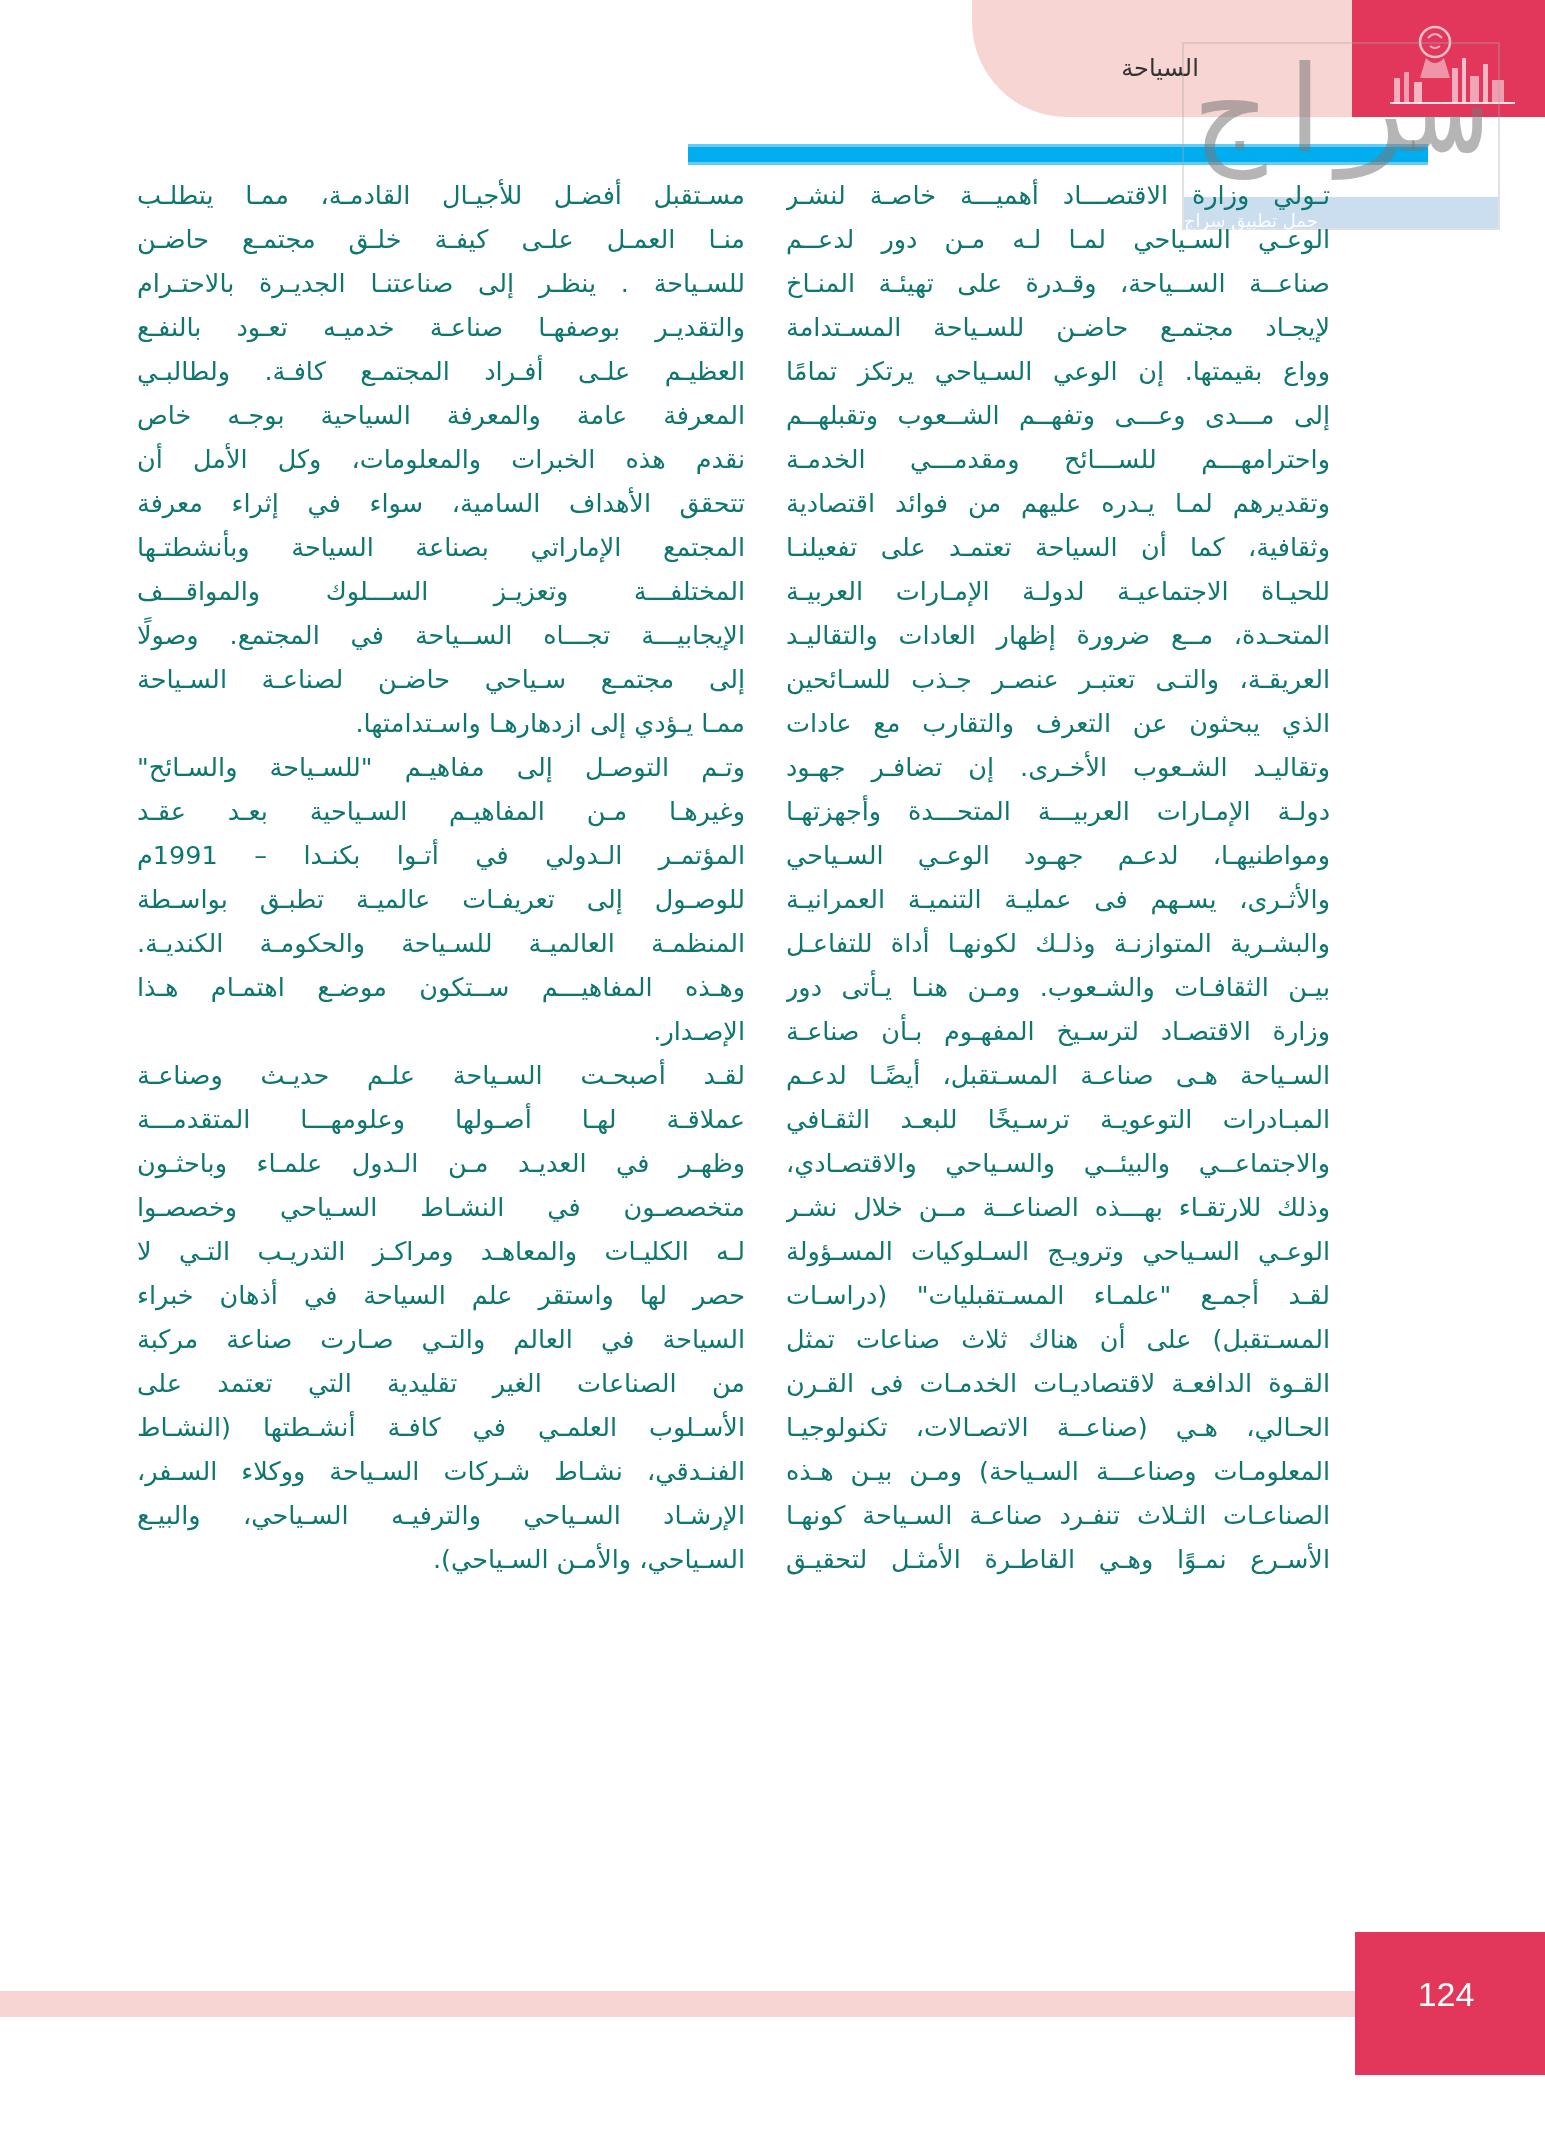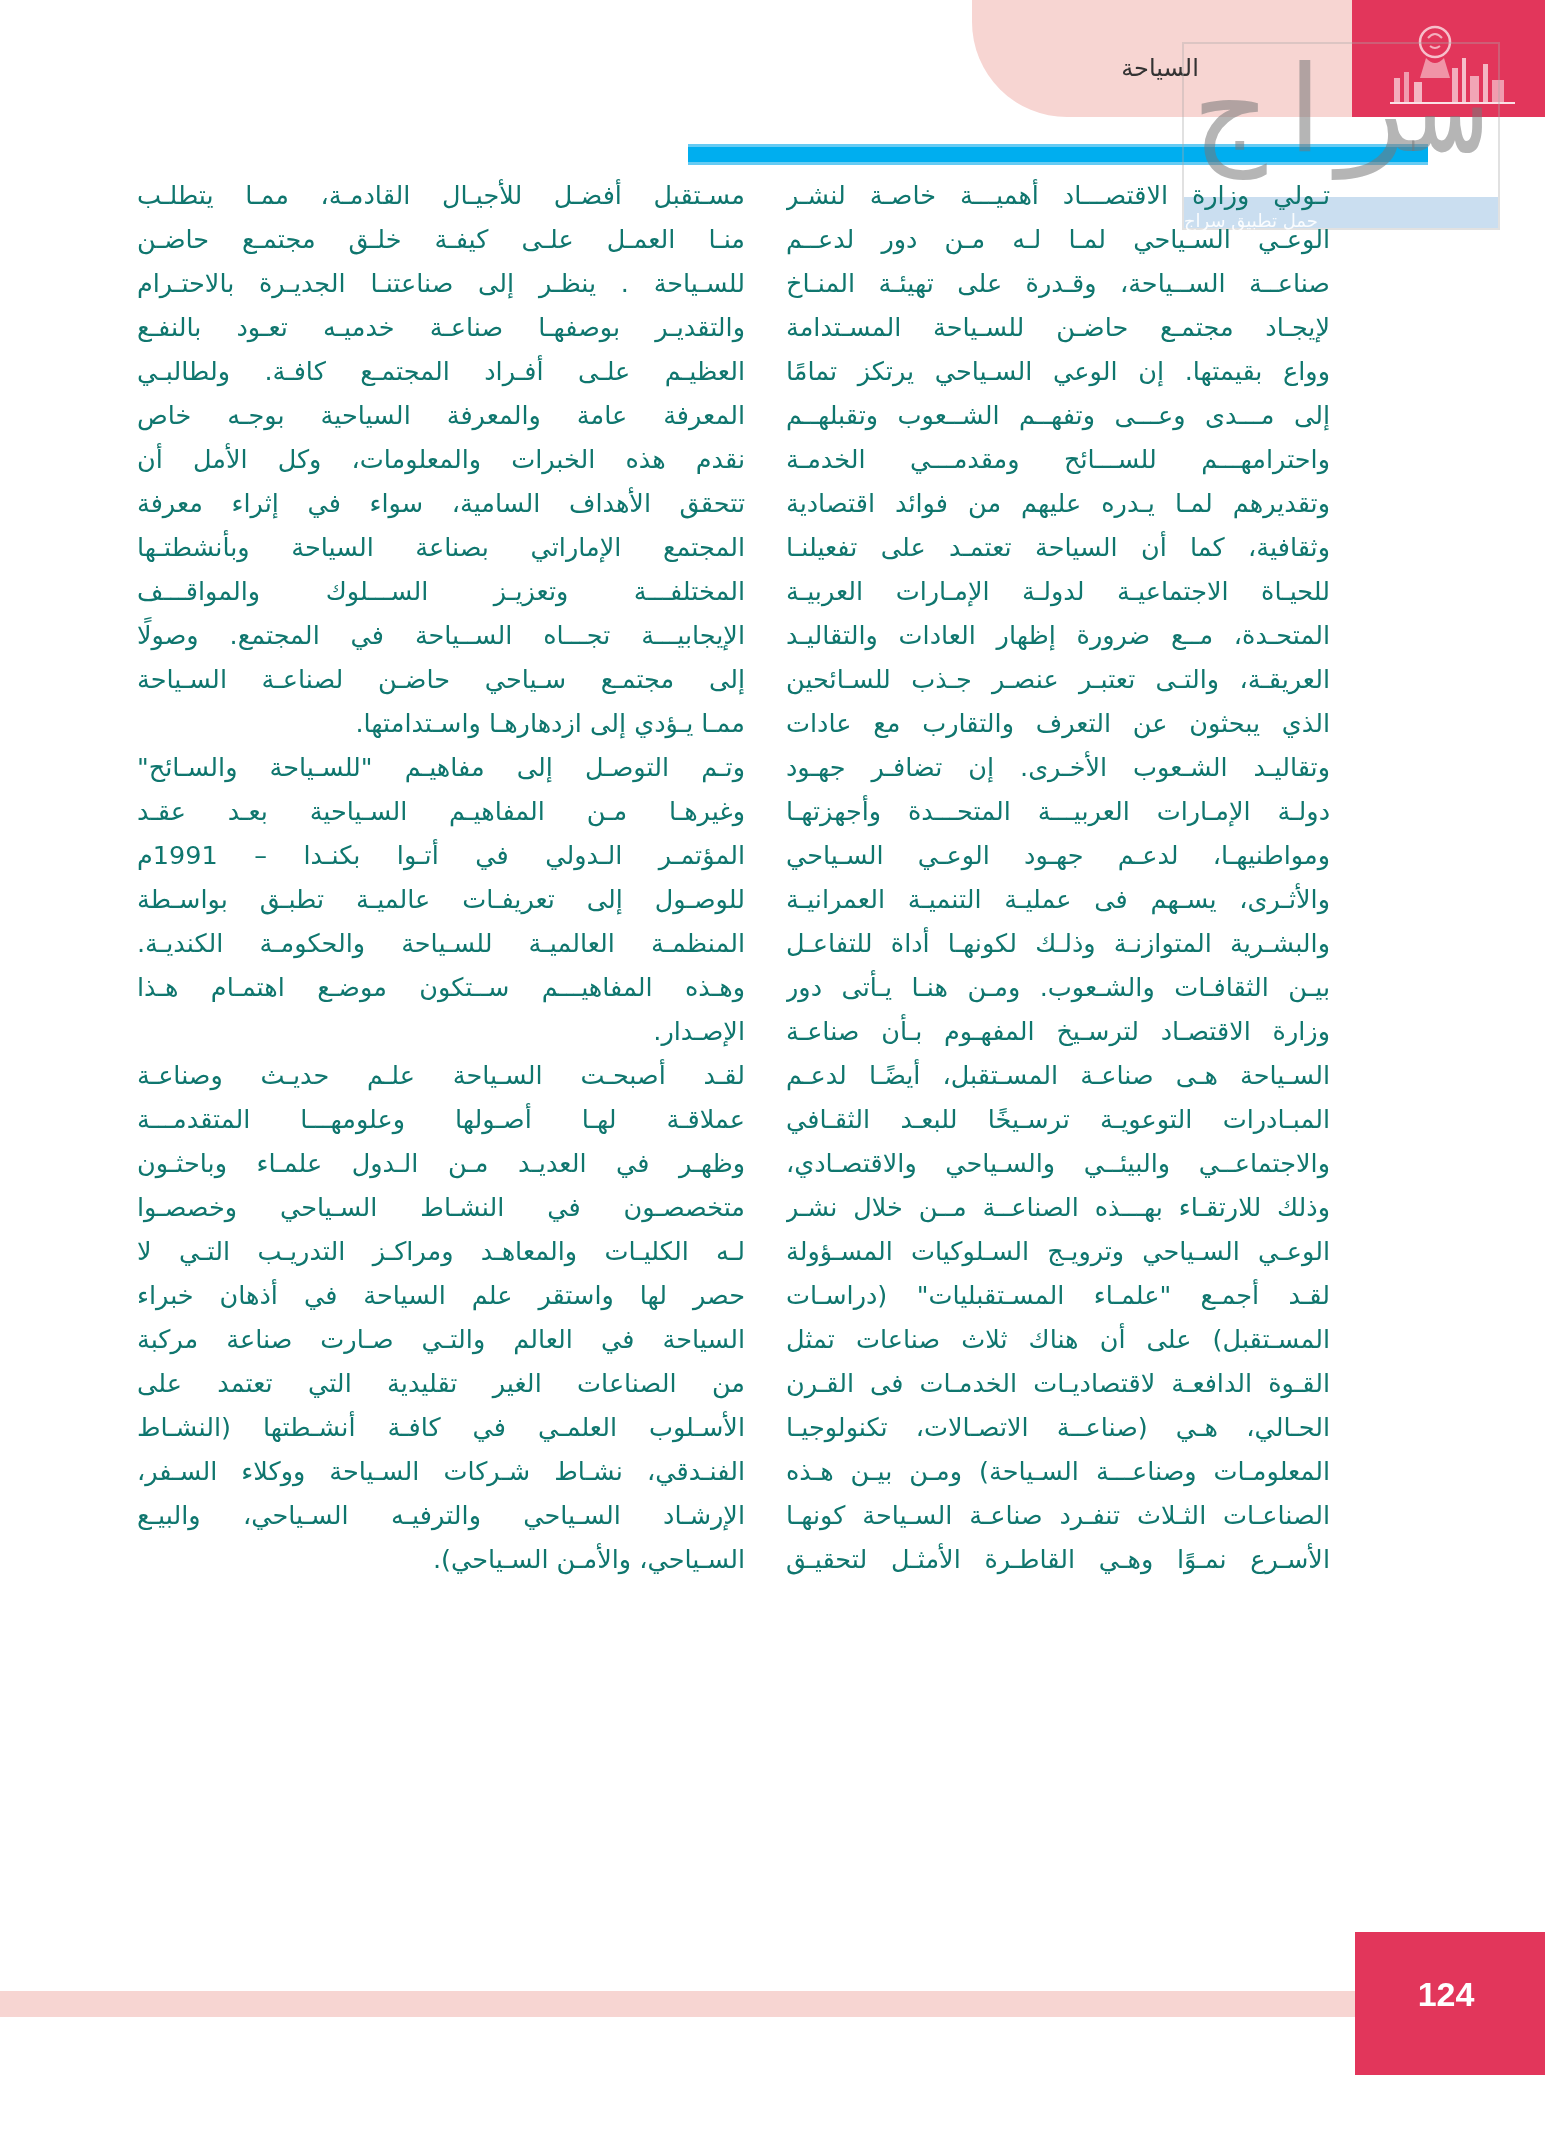--- a/index.html
+++ b/index.html
@@ -22,21 +22,21 @@
                         background:rgba(150,190,225,.5); color:rgba(255,255,255,.9);
                         font-size:18px; line-height:47px; text-align:left; direction:rtl; }
   .col { position:absolute; top:173px; direction:rtl; font-size:25.5px; line-height:44px; color:#0f766e; }
   .col-right { left:786px; width:544px; }
   .col-left { left:137px; width:608px; }
   .ln { display:block; height:44px; white-space:nowrap; overflow:hidden; text-align:justify; text-align-last:justify; }
   .ln.end { text-align:right; text-align-last:right; }
   .foot-strip { position:absolute; left:0; top:1991px; width:1355px; height:26px; background:#f7d5d2; }
   .foot-red { position:absolute; left:1355px; top:1932px; width:190px; height:143px; background:#e2365b; }
   .page-num { position:absolute; left:0; right:8px; top:40px; text-align:center; color:#fff;
-              font-family:"Liberation Sans", sans-serif; font-weight:bold; font-size:34px; line-height:44px; }
+              font-family:"Liberation Sans", sans-serif; font-weight:normal; font-size:34px; line-height:44px; }
 </style>
 </head>
 <body>
 
 <div class="hdr-pink"></div>
 <div class="hdr-red">
   <svg viewBox="0 0 125 96" fill="none" stroke="#fff" stroke-width="2">
     <circle cx="45" cy="24" r="15" stroke-width="2.5" opacity=".8"></circle>
     <path d="M38 20 q7 -8 14 0 M40 28 q5 4 10 0" opacity=".7"></path>
     <path d="M36 40 q9 10 18 0 l6 20 h-30 z" fill="rgba(255,255,255,.55)" stroke="none"></path>

